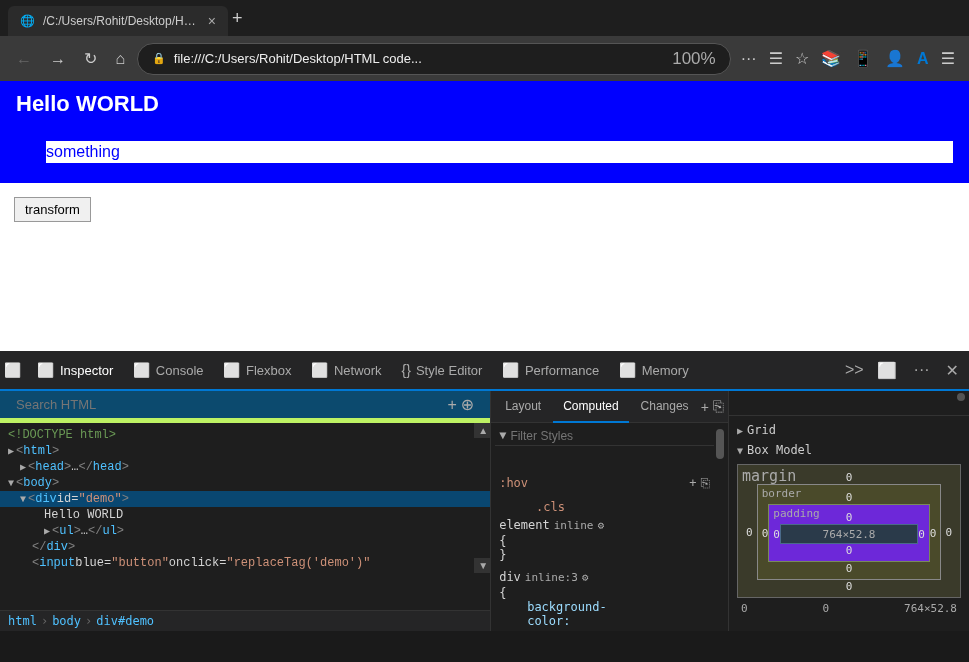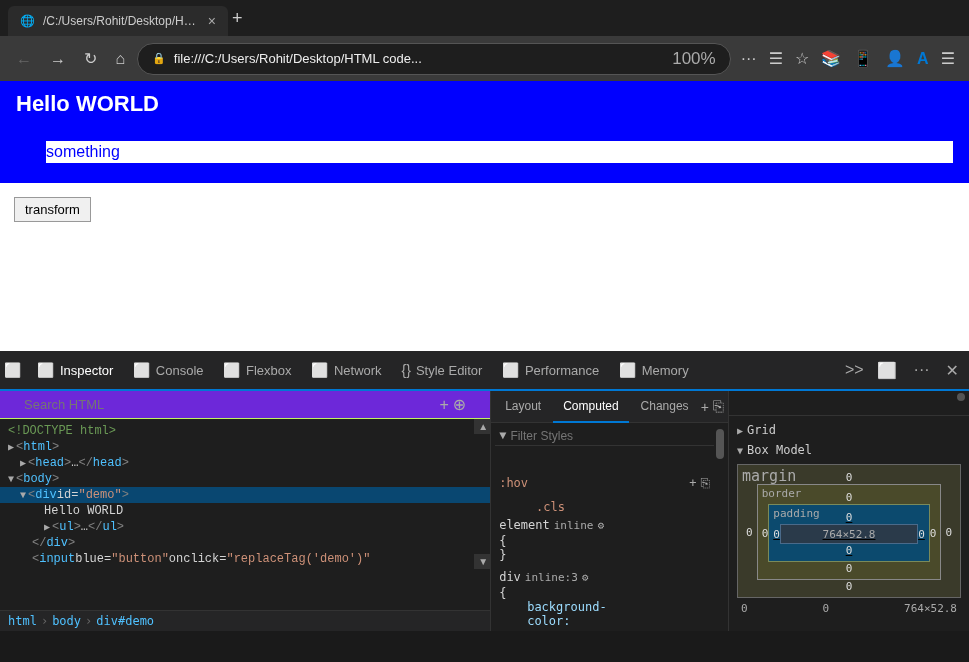--- a/index.html
+++ b/index.html
@@ -148,26 +148,26 @@
     }
 
     
     .html-panel {
       width: 530px;
       display: flex;
       flex-direction: column;
       border-right: 1px solid #333;
     }
     .html-search-bar {
-      background: #6d28d9;
-      padding: 4px 24px;
+      background: #0c4a6e;
+      padding: 4px 16px;
       display: flex;
       align-items: center;
       gap: 6px;
-      border-bottom: 1px solid #bef264;
+      border-bottom: 5px solid #bef264;
     }
     .html-search-input {
       background: none;
       border: none;
       outline: none;
       color: #ccc;
       font-size: 13px;
       flex: 1;
     }
     .html-actions { display: flex; gap: 4px; margin-left: auto; }
@@ -659,21 +659,21 @@
             <div style="text-align:center;color:#ddd;font-size:11px;margin-top:2px;">0</div>
             <div style="display:flex;align-items:center;justify-content:space-between;">
               <span style="color:#ddd;font-size:11px;padding:0 4px;">0</span>
 
               <div style="background:#4a4a2a;border:1px solid #888;padding:4px;flex:1;position:relative;">
                 <div style="position:absolute;top:2px;left:4px;color:#aaa;font-size:11px;">border</div>
                 <div style="text-align:center;color:#ddd;font-size:11px;margin-top:2px;">0</div>
                 <div style="display:flex;align-items:center;justify-content:space-between;">
                   <span style="color:#ddd;font-size:11px;">0</span>
 
-                  <div style="background:#0c4a6e;border:1px solid #7a8a5a;padding:4px;flex:1;position:relative;text-decoration:underline;">
+                  <div style="background:#6d28d9;border:1px solid #7a8a5a;padding:4px;flex:1;position:relative;">
                     <div style="position:absolute;top:2px;left:4px;color:#aaa;font-size:11px;">padding</div>
                     <div style="text-align:center;color:#ddd;font-size:11px;margin-top:2px;">0</div>
                     <div style="display:flex;align-items:center;justify-content:space-between;">
                       <span style="color:#ddd;font-size:11px;">0</span>
 
                       <div style="background:#2a3a4a;border:1px solid #4a6a8a;flex:1;min-height:20px;display:flex;align-items:center;justify-content:center;">
                         <span style="color:#aaa;font-size:11px;">764×52.8</span>
                       </div>
 
                       <span style="color:#ddd;font-size:11px;">0</span>

